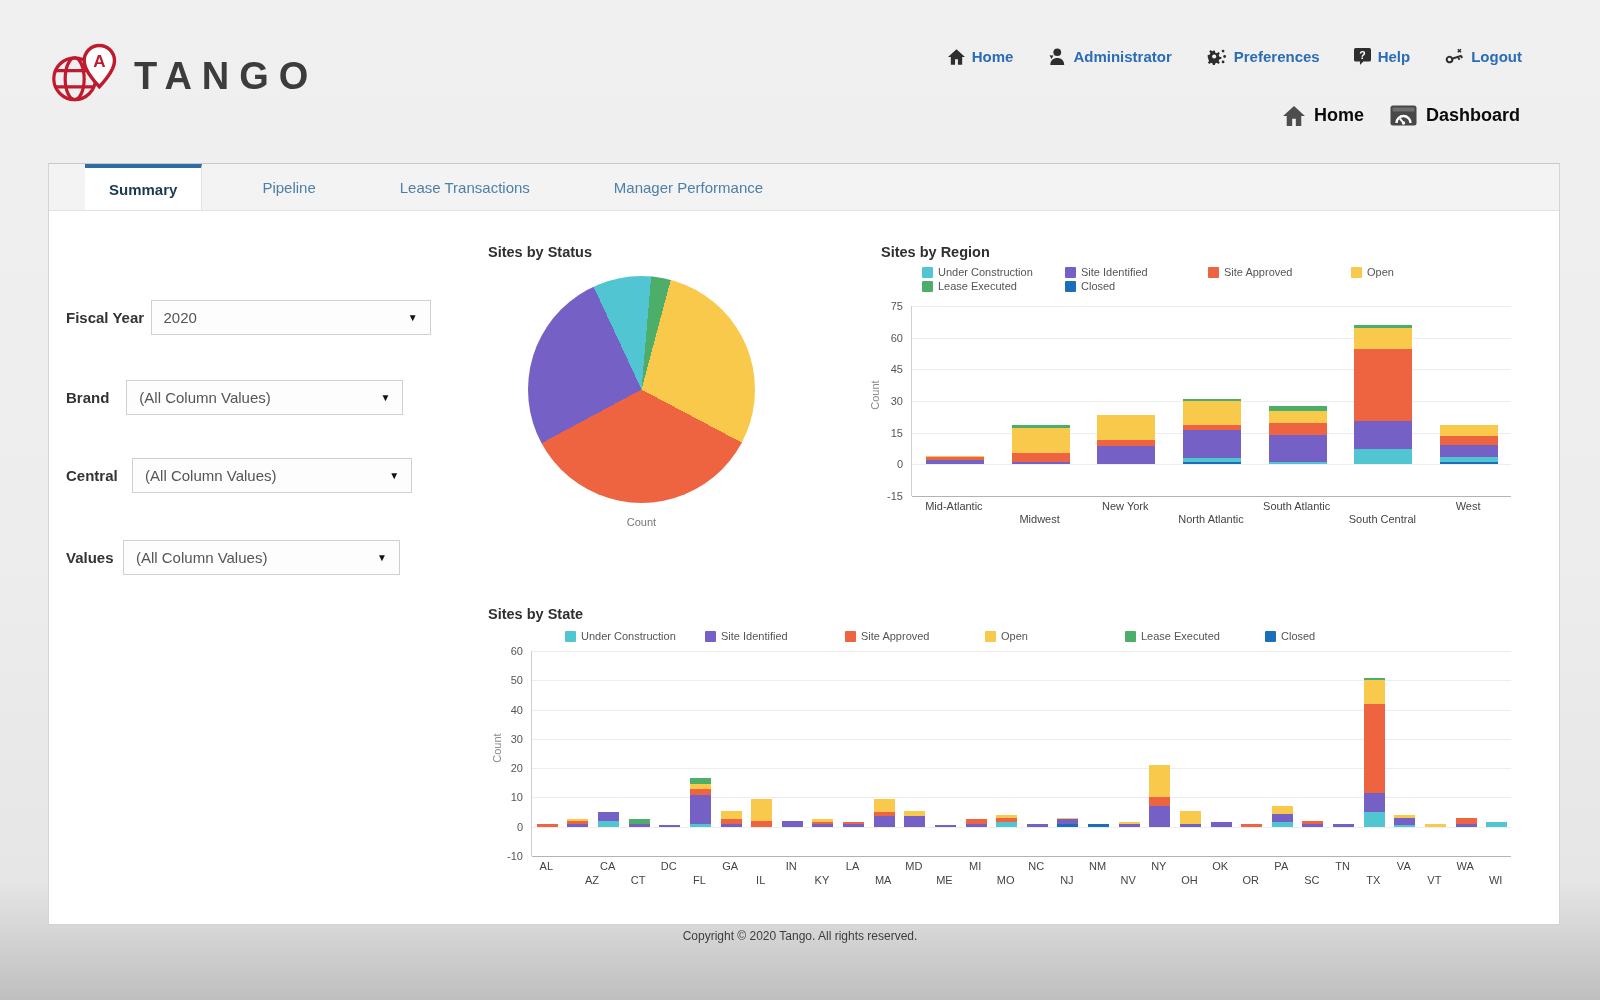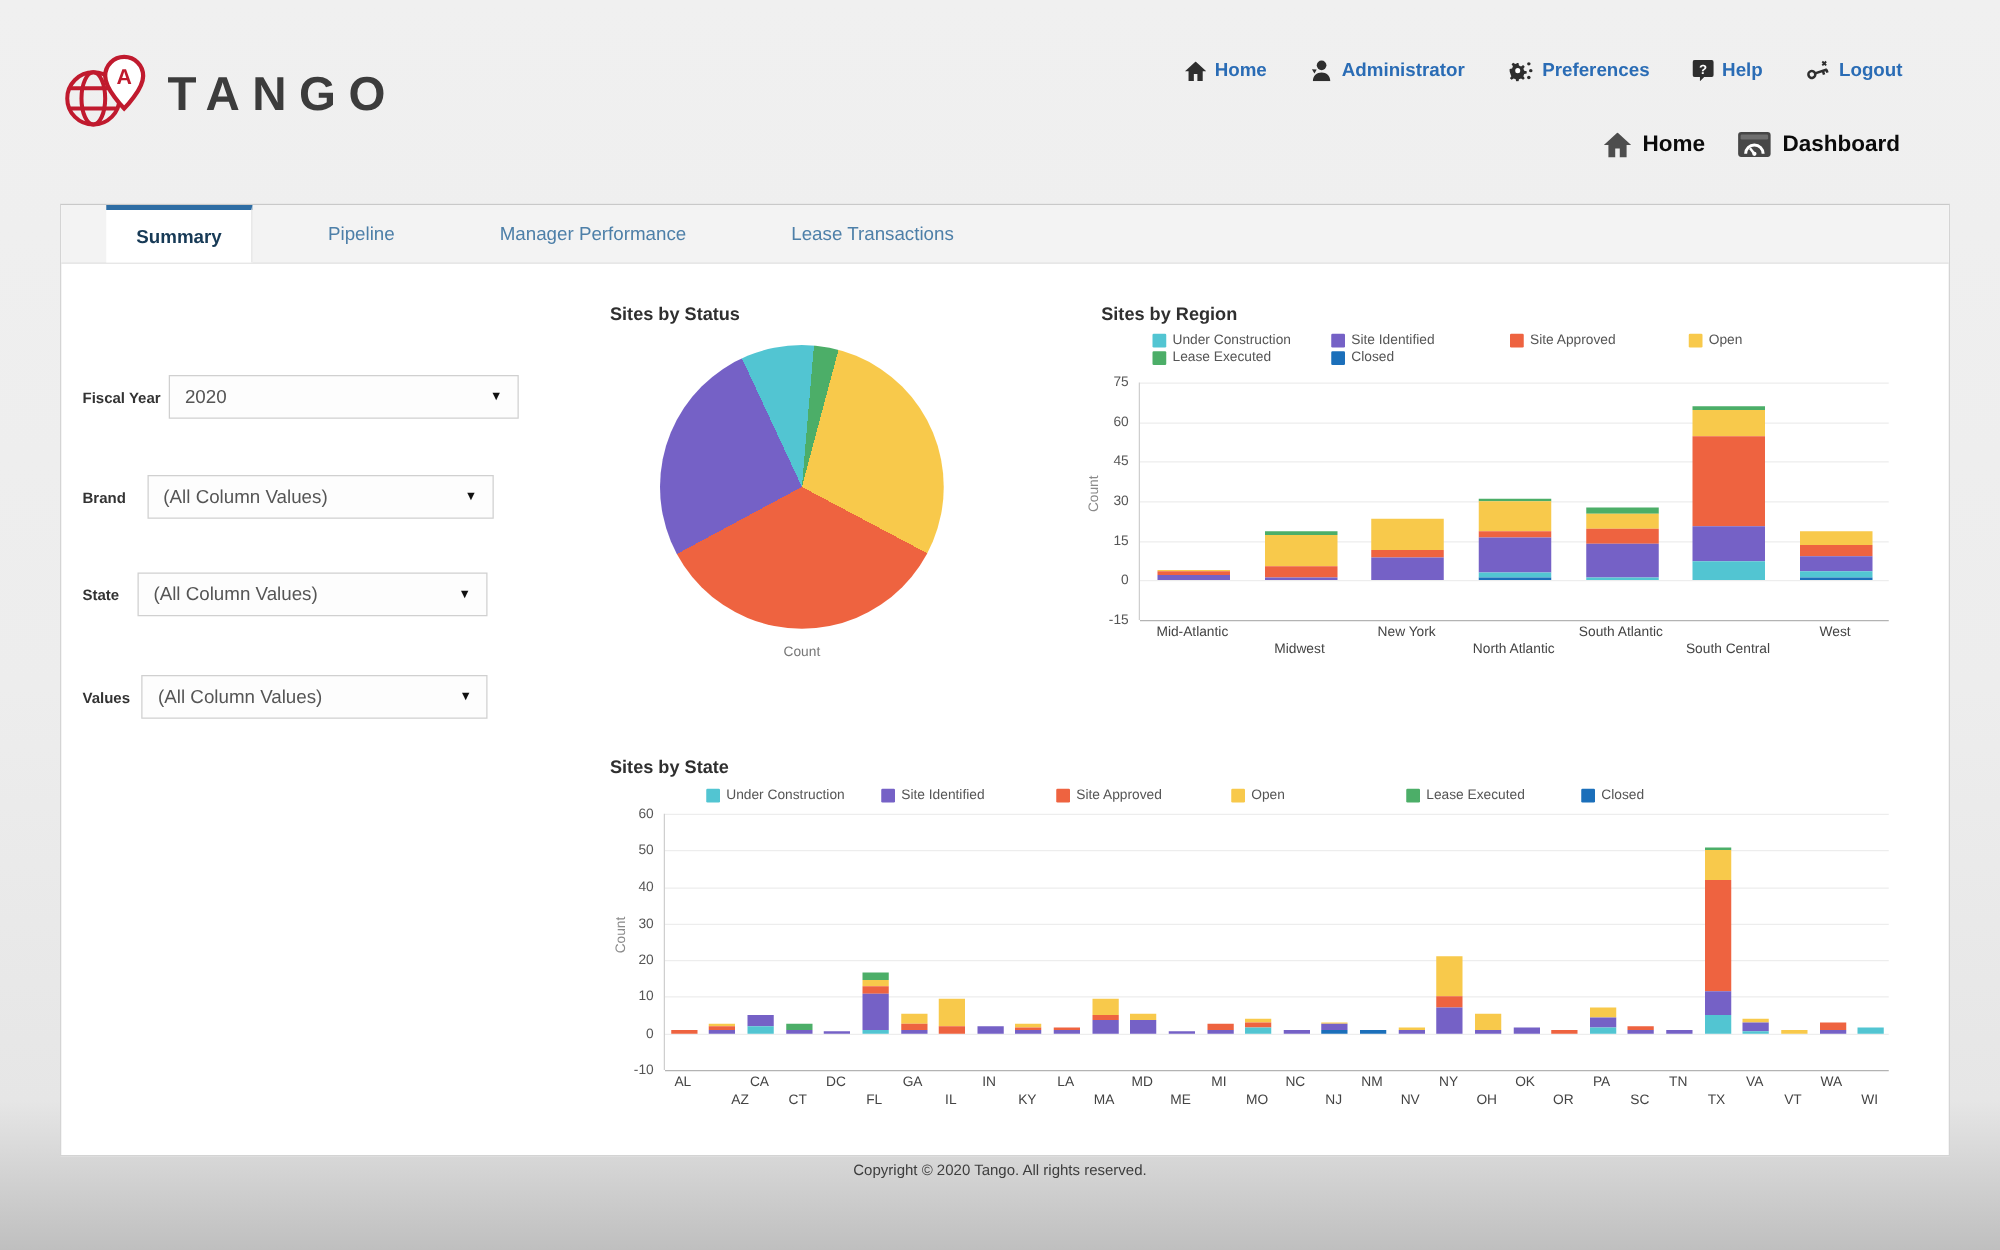--- a/index.html
+++ b/index.html
@@ -26,21 +26,21 @@
   .tabbar { position:absolute; left:0; top:0; right:0; height:47px; background:#f3f3f3;
             border-bottom:1px solid #e2e2e2; display:flex; }
   .tab { padding:0 24px; display:flex; align-items:center; font-size:15px; color:#4d7fa8;
          cursor:pointer; height:100%;margin-left:36px; }
   .tab.active { background:#fff; border-top:4px solid #2e6da4; border-right:1px solid #e2e2e2;
                 color:#173a56; font-weight:bold; padding-top:0; }
 
   
   .filters { position:absolute; left:0; top:47px; width:460px; height:500px; }
   .filter-row { position:absolute; display:flex; align-items:center; }
-  .filter-label { font-size:12px; font-weight:bold; color:#333; margin-right:10px; }
+  .filter-label { font-size:15px; font-weight:bold; color:#333; margin-right:10px; }
   .select { background:#fdfdfd; border:1px solid #d0d0d0; height:35px; display:flex;
             align-items:center; justify-content:space-between; padding:0 12px 0 12px;
             font-size:15px; color:#555; cursor:pointer; }
   .select .caret { font-size:10px; color:#111; margin-left:8px; }
 
   
   .chart-title { font-size:14.5px; font-weight:bold; color:#2f2f2f; }
   .legend-row { display:flex; }
   .legend-item { display:flex; align-items:flex-start; gap:5px; }
   .legend-swatch { width:11px; height:11px; border-radius:1px; margin-top:1px; flex:none; }
@@ -160,41 +160,41 @@
         </span>
         <span class="lbl">Dashboard</span>
       </div>
     </div>
 
   <div class="panel">
 
     <div class="tabbar">
         <div class="tab active">Summary</div>
         <div class="tab">Pipeline</div>
+        <div class="tab">Lease Transactions</div>
         <div class="tab">Manager Performance</div>
-        <div class="tab">Lease Transactions</div>
       </div>
 
     <div class="filters">
         <div class="filter-row" style="left: 17px; top: 89px;">
           <span class="filter-label">Fiscal Year</span>
           <div class="select" style="width: 280px; margin-left: -3.6px;">
             <span class="val">2020</span>
             <span class="caret">▼</span>
           </div>
         </div>
         <div class="filter-row" style="left: 17px; top: 169px;">
           <span class="filter-label">Brand</span>
           <div class="select" style="width: 277px; margin-left: 7px;">
             <span class="val">(All Column Values)</span>
             <span class="caret">▼</span>
           </div>
         </div>
         <div class="filter-row" style="left: 17px; top: 247px;">
-          <span class="filter-label">State</span>
+          <span class="filter-label">Central</span>
           <div class="select" style="width: 280px; margin-left: 4.4px;">
             <span class="val">(All Column Values)</span>
             <span class="caret">▼</span>
           </div>
         </div>
         <div class="filter-row" style="left: 17px; top: 329px;">
           <span class="filter-label">Values</span>
           <div class="select" style="width: 277px; margin-left: -0.6px;">
             <span class="val">(All Column Values)</span>
             <span class="caret">▼</span>

